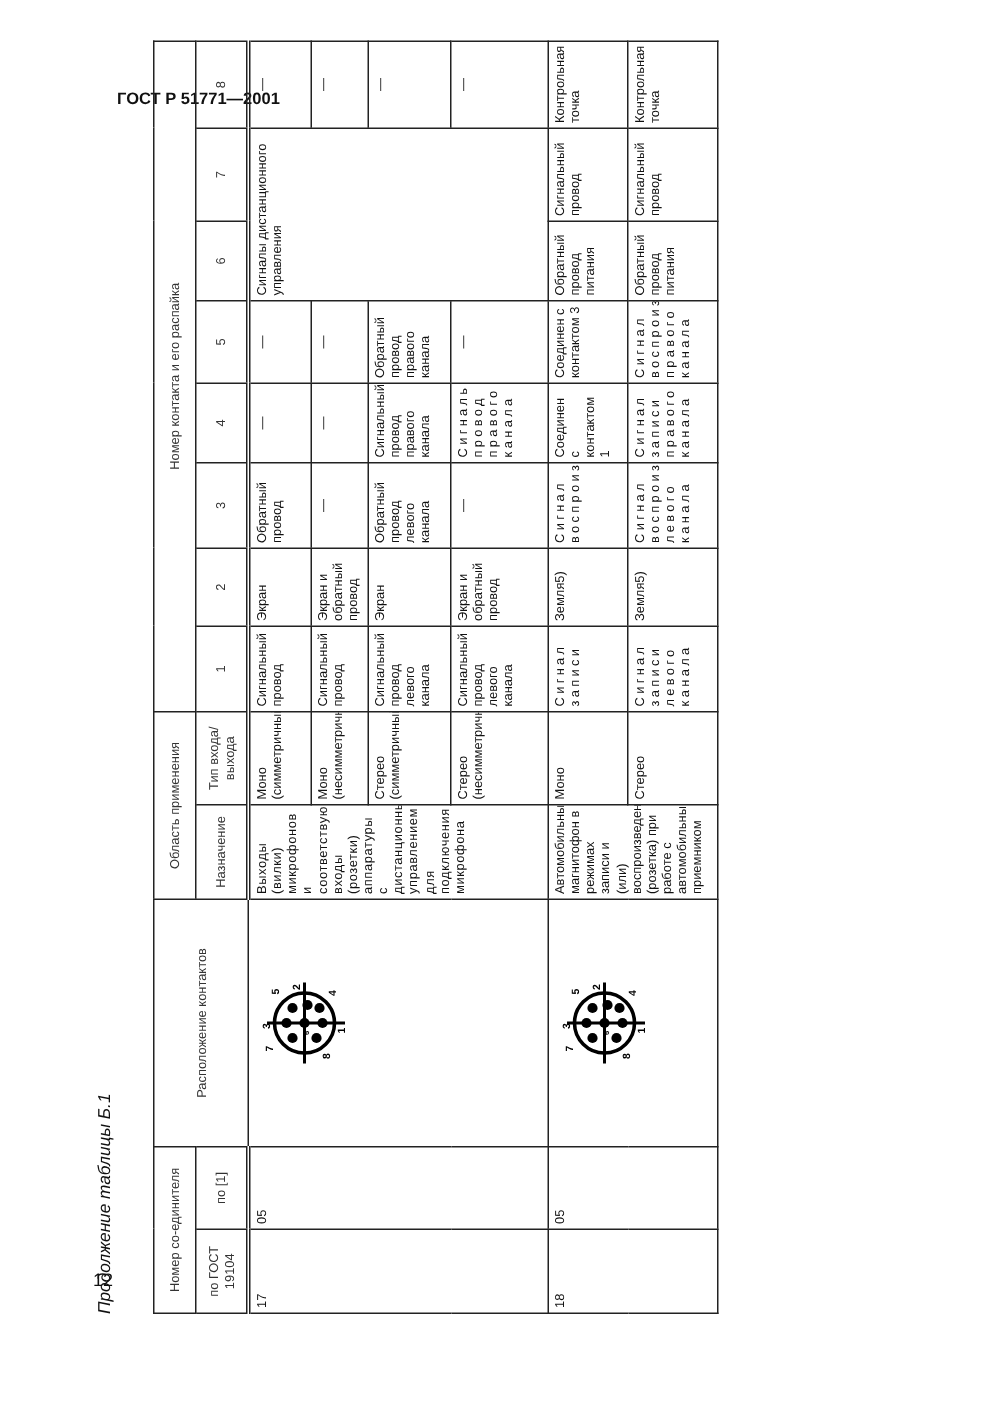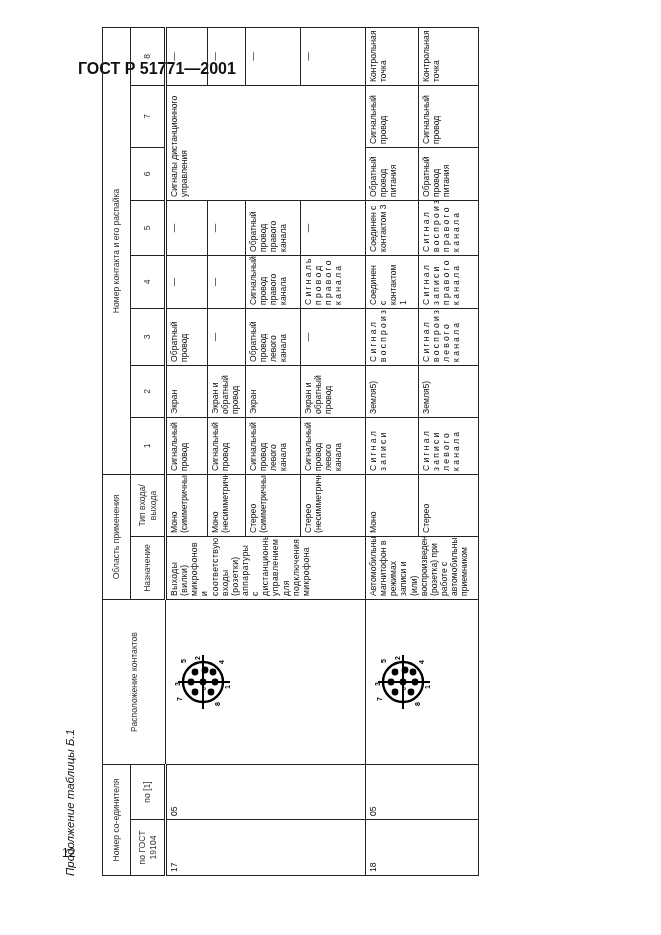--- a/index.html
+++ b/index.html
@@ -1,17 +1,17 @@
 <!DOCTYPE html>
 <html><head>
 <meta charset="utf-8">
 <style>
   html,body{margin:0;padding:0;background:#fff;}
   body{width:661px;height:935px;position:relative;overflow:hidden;font-family:"Liberation Sans",sans-serif;color:#111;}
-  .doc-title{position:absolute;left:78px;top:60px;font-weight:bold;font-size:16px;}
+  .doc-title{position:absolute;left:78px;top:60px;font-weight:bold;font-size:11px;}
   .page-num{position:absolute;left:62px;top:846px;font-size:12px;}
   .rot{position:absolute;transform-origin:0 0;transform:rotate(-90deg);}
   .caption{left:64px;top:876px;width:200px;font-style:italic;font-size:11.5px;}
   .table-wrap{left:102px;top:876px;width:788px;height:376px;}
   table{border-collapse:collapse;width:788px;height:376px;table-layout:fixed;font-size:8.6px;line-height:1.18;}
   td,th{border:1px solid #222;vertical-align:top;padding:2px 3px;font-weight:normal;text-align:left;overflow:hidden;}
   th{text-align:center;vertical-align:middle;color:#333;}
   .dbl{border-bottom:3px double #222;}
   .sp{letter-spacing:2.2px;}
   .dash{text-align:center;}

